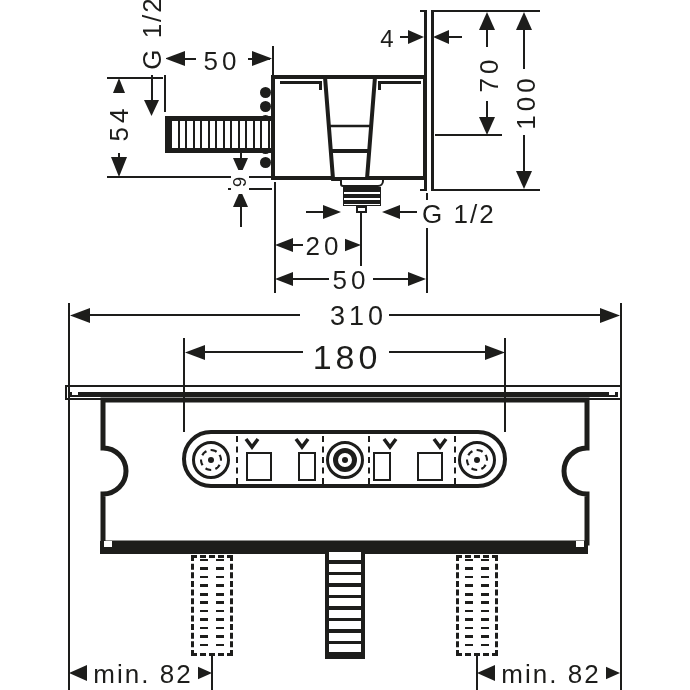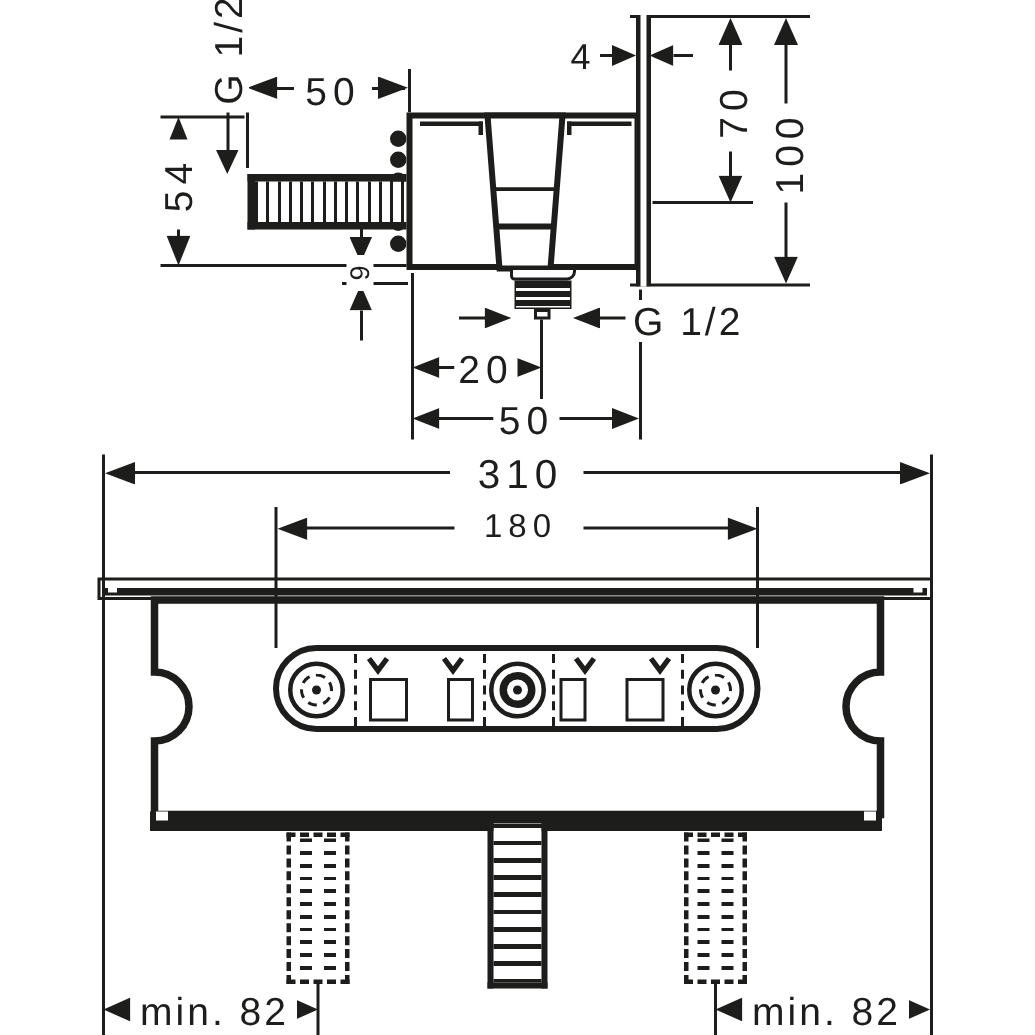--- a/index.html
+++ b/index.html
@@ -178,29 +178,29 @@
   <div style="position:absolute;left:481px;top:559px;width:8px;height:93px;background:repeating-linear-gradient(180deg,#1d1d1b 0 2.5px,transparent 2.5px 8.5px);"></div>
 
   <div style="position:absolute;left:325px;top:549px;width:40px;height:110px;box-sizing:border-box;border:4px solid #1d1d1b;border-top:none;
               background:repeating-linear-gradient(180deg,#1d1d1b 0 3px,#fff 3px 11.5px);"></div>
 
   <div class="vl" style="left:68px;top:303px;height:387px;width:1.5px;"></div>
   <div class="vl" style="left:620px;top:303px;height:387px;width:1.5px;"></div>
 
   <div class="tri tl" style="left:70px;top:308px;width:20px;height:15px;"></div>
   <div class="hl" style="left:88px;top:314px;width:212px;"></div>
-  <div class="dimtxt" style="left:305px;top:302px;width:80px;font-size:27px;">310</div>
+  <div class="dimtxt" style="left:305px;top:302px;width:80px;font-size:27px;text-align:right;">310</div>
   <div class="hl" style="left:388px;top:314px;width:212px;"></div>
   <div class="tri tr" style="left:600px;top:308px;width:20px;height:15px;"></div>
 
   <div class="vl" style="left:183px;top:338px;height:94px;width:1.5px;"></div>
   <div class="vl" style="left:504px;top:338px;height:94px;width:1.5px;"></div>
   <div class="tri tl" style="left:185px;top:345px;width:20px;height:15px;"></div>
   <div class="hl" style="left:203px;top:351px;width:100px;"></div>
-  <div class="dimtxt" style="left:305px;top:339px;width:80px;font-size:22px;">180</div>
+  <div class="dimtxt" style="left:305px;top:339px;width:80px;font-size:34px;">180</div>
   <div class="hl" style="left:387px;top:351px;width:100px;"></div>
   <div class="tri tr" style="left:485px;top:345px;width:20px;height:15px;"></div>
 
   <div class="vl" style="left:211px;top:656px;height:34px;width:1.5px;"></div>
   <div class="vl" style="left:476px;top:656px;height:34px;width:1.5px;"></div>
 
   <div class="tri tl" style="left:69px;top:665px;width:18px;height:16px;"></div>
   <div class="dimtxt" style="left:88px;top:660px;width:106px;letter-spacing:2px;">min. 82</div>
   <div class="tri tr" style="left:194px;top:665px;width:18px;height:16px;"></div>
 

